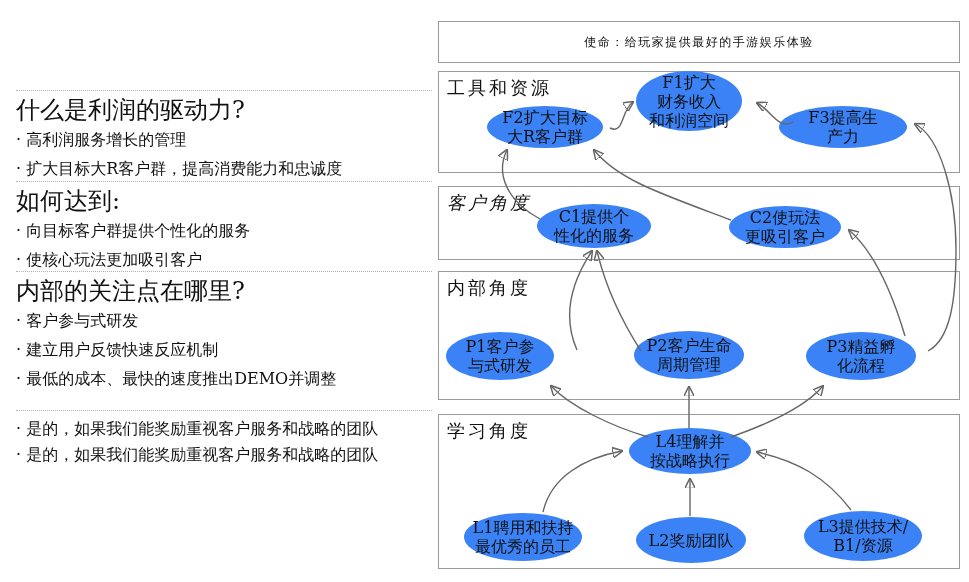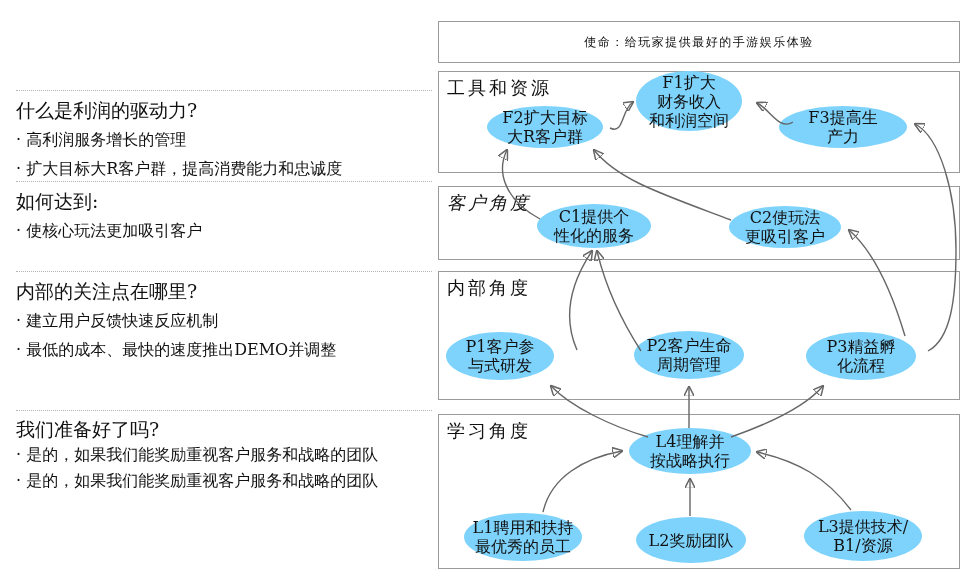--- a/index.html
+++ b/index.html
@@ -2,30 +2,30 @@
 <html><head>
 <meta charset="utf-8">
 <style>
   html,body{margin:0;padding:0;background:#ffffff;}
   .canvas{
     position:relative;width:969px;height:582px;background:#ffffff;overflow:hidden;
     font-family:"DejaVu Serif","Liberation Serif",serif;color:#111111;
   }
   
   .note-sec{position:absolute;left:16px;width:416px;border-top:1px dotted #b3b3b3;padding-top:5px;}
-  .note-heading{font-size:19px;line-height:29px;white-space:nowrap;}
+  .note-heading{font-size:24px;line-height:29px;white-space:nowrap;}
   .note-bullet{font-size:16px;line-height:29px;padding-left:21px;text-indent:-21px;}
   .sec-tight .note-heading,.sec-tight .note-bullet{line-height:26px;}
   
   .box{position:absolute;border:1px solid #9b9b9b;}
   .mission-box{display:flex;align-items:center;justify-content:center;}
   .mission-text{font-size:12px;letter-spacing:1.5px;white-space:nowrap;}
   .persp-label{position:absolute;font-size:18px;letter-spacing:3px;white-space:nowrap;}
   .node{
-    position:absolute;background:#7dd3fc;border-radius:50%;
+    position:absolute;background:#3b82f6;border-radius:50%;
     display:flex;align-items:center;justify-content:center;text-align:center;
     font-size:16px;line-height:19px;
   }
   .node span{white-space:pre-line;}
   .edges{position:absolute;left:0;top:0;pointer-events:none;}
   .edges path{fill:none;stroke:#666666;stroke-width:1.4;}
 </style>
 </head>
 <body>
 
@@ -34,31 +34,32 @@
   <div>
 
     <div class="note-sec" style="top:90px;">
       <div class="note-heading">什么是利润的驱动力?</div>
       <div class="note-bullet">· 高利润服务增长的管理</div>
       <div class="note-bullet">· 扩大目标大R客户群，提高消费能力和忠诚度</div>
     </div>
 
     <div class="note-sec" style="top:181px;">
       <div class="note-heading">如何达到:</div>
+      <div class="note-bullet">· 向目标客户群提供个性化的服务</div>
       <div class="note-bullet">· 使核心玩法更加吸引客户</div>
     </div>
 
     <div class="note-sec" style="top:271px;">
       <div class="note-heading">内部的关注点在哪里?</div>
+      <div class="note-bullet">· 客户参与式研发</div>
       <div class="note-bullet">· 建立用户反馈快速反应机制</div>
       <div class="note-bullet">· 最低的成本、最快的速度推出DEMO并调整</div>
     </div>
 
     <div class="note-sec sec-tight" style="top:410px;">
-      <div class="note-heading">我们准备好了吗?</div>
       <div class="note-bullet">· 是的，如果我们能奖励重视客户服务和战略的团队</div>
       <div class="note-bullet">· 是的，如果我们能奖励重视客户服务和战略的团队</div>
     </div>
 
   </div>
 
   <div>
 
     <div class="box mission-box" style="left:438px;top:21px;width:520px;height:40px;">
       <span class="mission-text">使命：给玩家提供最好的手游娱乐体验</span>

